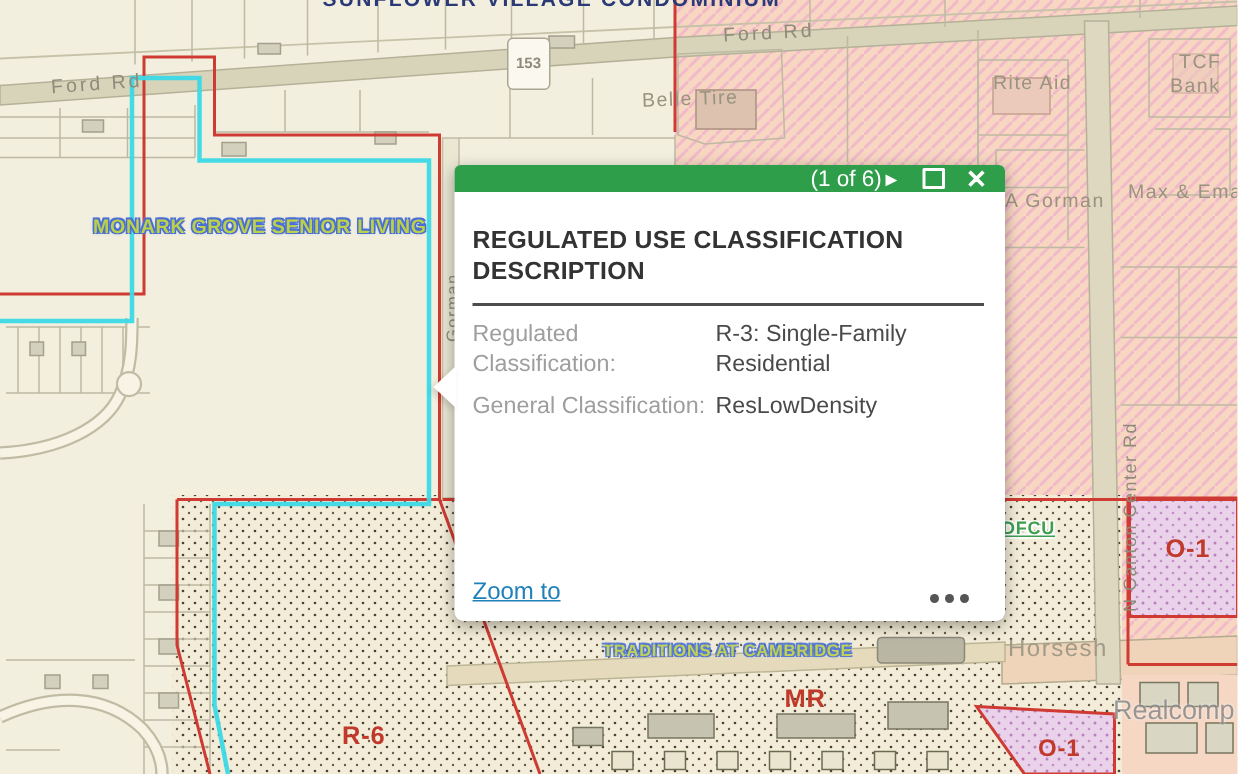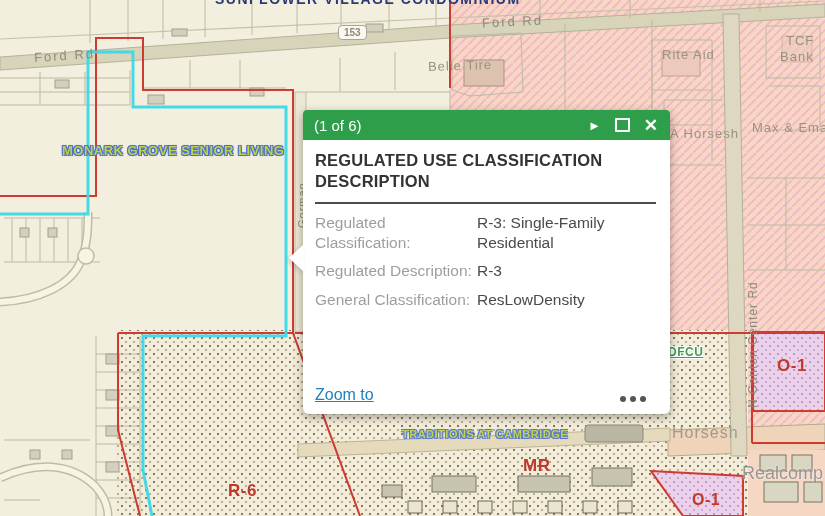--- a/index.html
+++ b/index.html
@@ -8,30 +8,30 @@
   #screen svg{position:absolute;left:0;top:0;}
   
   .maplabel{position:absolute;white-space:nowrap;pointer-events:none;}
   .road-lb{color:#8f8b7a;font-size:13px;letter-spacing:2px;}
   .place-lb{color:#99937f;font-size:13px;letter-spacing:1px;}
   .halo-lb{font-weight:bold;color:#bcd149;font-size:13px;letter-spacing:.5px;
            text-shadow:-1px -1px 0 #4a6fd4,1px -1px 0 #4a6fd4,-1px 1px 0 #4a6fd4,1px 1px 0 #4a6fd4,0 0 3px #9db8e8;}
   .zone-lb{font-weight:bold;color:#c0392b;font-size:17px;letter-spacing:.5px;}
   .vert{transform:rotate(-90deg);transform-origin:0 0;}
   .shield{position:absolute;background:#faf8ef;border:1.5px solid #a9a694;border-radius:4px;
-          color:#8f8b7a;font-size:10px;font-weight:bold;padding:1px 5px;}
+          color:#8f8b7a;font-size:10px;font-weight:bold;padding:11px 5px;}
   .green-lb{font-weight:bold;color:#3f9e4e;font-size:12px;letter-spacing:.5px;
             text-shadow:-1px -1px 0 #fff,1px -1px 0 #fff,-1px 1px 0 #fff,1px 1px 0 #fff;text-decoration:underline;}
   .clip-top{color:#2b3a77;font-weight:bold;font-size:14px;letter-spacing:1.5px;}
   .watermark{color:#8a8a8a;font-size:18px;opacity:.85;text-shadow:0 0 2px #fff;}
   
   #popup{position:absolute;left:303px;top:110px;width:367px;height:304px;background:#fff;
          border-radius:4px 4px 6px 6px;box-shadow:0 3px 10px rgba(0,0,0,.35);}
-  #popup-header{position:absolute;left:0;top:0;right:0;height:30px;background:#2f9e4b;
-                border-radius:4px 4px 0 0;display:flex;align-items:center;color:#fff;}
+  #popup-header{position:absolute;left:0;top:0;right:0;height:18px;background:#2f9e4b;
+                border-radius:4px 4px 0 0;display:flex;align-items:center;color:#fff;text-align:right;}
   .pager{font-size:15px;margin-left:11px;flex:1;}
   .hbtn{color:#fff;cursor:pointer;margin-right:14px;display:flex;align-items:center;}
   .hbtn.play{font-size:13px;}
   .maxbox{width:11px;height:10px;border:2px solid #fff;border-radius:1px;}
   .hbtn.close{font-size:17px;font-weight:bold;margin-right:12px;}
   #pointer{position:absolute;left:-14px;top:134px;width:0;height:0;
            border-top:14px solid transparent;border-bottom:14px solid transparent;border-right:15px solid #fff;
            filter:drop-shadow(-2px 2px 2px rgba(0,0,0,.15));}
   #popup-body{position:absolute;left:12px;right:14px;top:40px;color:#4a4a4a;}
   .ptitle{font-size:16.5px;font-weight:bold;color:#333;line-height:21px;letter-spacing:.2px;max-width:330px;}
@@ -159,21 +159,21 @@
   </svg>
 
   <div class="maplabel clip-top" style="left:215px;top:-9px;">SUNFLOWER VILLAGE CONDOMINIUM</div>
   <div class="maplabel road-lb" style="left:34px;top:48px;transform:rotate(-4deg);">Ford Rd</div>
   <div class="maplabel road-lb" style="left:482px;top:14px;transform:rotate(-3deg);">Ford Rd</div>
   <div class="shield" style="left:338px;top:25px;">153</div>
   <div class="maplabel place-lb" style="left:428px;top:58px;transform:rotate(-2deg);">Belle Tire</div>
   <div class="maplabel place-lb" style="left:662px;top:47px;">Rite Aid</div>
   <div class="maplabel place-lb" style="left:786px;top:33px;">TCF</div>
   <div class="maplabel place-lb" style="left:780px;top:49px;">Bank</div>
-  <div class="maplabel place-lb" style="left:670px;top:126px;">A Horsesh</div>
+  <div class="maplabel place-lb" style="left:670px;top:126px;">A Gorman</div>
   <div class="maplabel place-lb" style="left:752px;top:120px;">Max &amp; Ema</div>
   <div class="maplabel halo-lb" style="left:62px;top:143px;">MONARK GROVE SENIOR LIVING</div>
   <div class="maplabel halo-lb" style="left:402px;top:428px;font-size:11px;opacity:.9;">TRADITIONS AT CAMBRIDGE</div>
   <div class="maplabel road-lb vert" style="left:296px;top:228px;font-size:11px;letter-spacing:1px;">Gorman</div>
   <div class="maplabel road-lb vert" style="left:746px;top:408px;font-size:12px;letter-spacing:1px;">N Canton Center Rd</div>
   <div class="maplabel road-lb" style="left:672px;top:424px;font-size:16px;letter-spacing:1px;color:#a09a88;">Horsesh</div>
   <div class="maplabel green-lb" style="left:668px;top:345px;">DFCU</div>
   <div class="maplabel zone-lb" style="left:228px;top:481px;">R-6</div>
   <div class="maplabel zone-lb" style="left:523px;top:456px;font-size:17px;">MR</div>
   <div class="maplabel zone-lb" style="left:777px;top:356px;">O-1</div>
@@ -191,24 +191,20 @@
       <span class="hbtn close">✕</span>
     </div>
     <div id="popup-body">
       <div class="ptitle">REGULATED USE CLASSIFICATION DESCRIPTION</div>
       <hr class="pdivider">
       <div class="prow">
         <div class="plabel">Regulated Classification:</div>
         <div class="pvalue">R-3: Single-Family Residential</div>
       </div>
       <div class="prow">
-        <div class="plabel">Regulated Description:</div>
-        <div class="pvalue">R-3</div>
-      </div>
-      <div class="prow">
         <div class="plabel">General Classification:</div>
         <div class="pvalue">ResLowDensity</div>
       </div>
     </div>
     <a class="zoomto">Zoom to</a>
     <div class="menu-dots">
         <i></i>
         <i></i>
         <i></i>
       </div>

